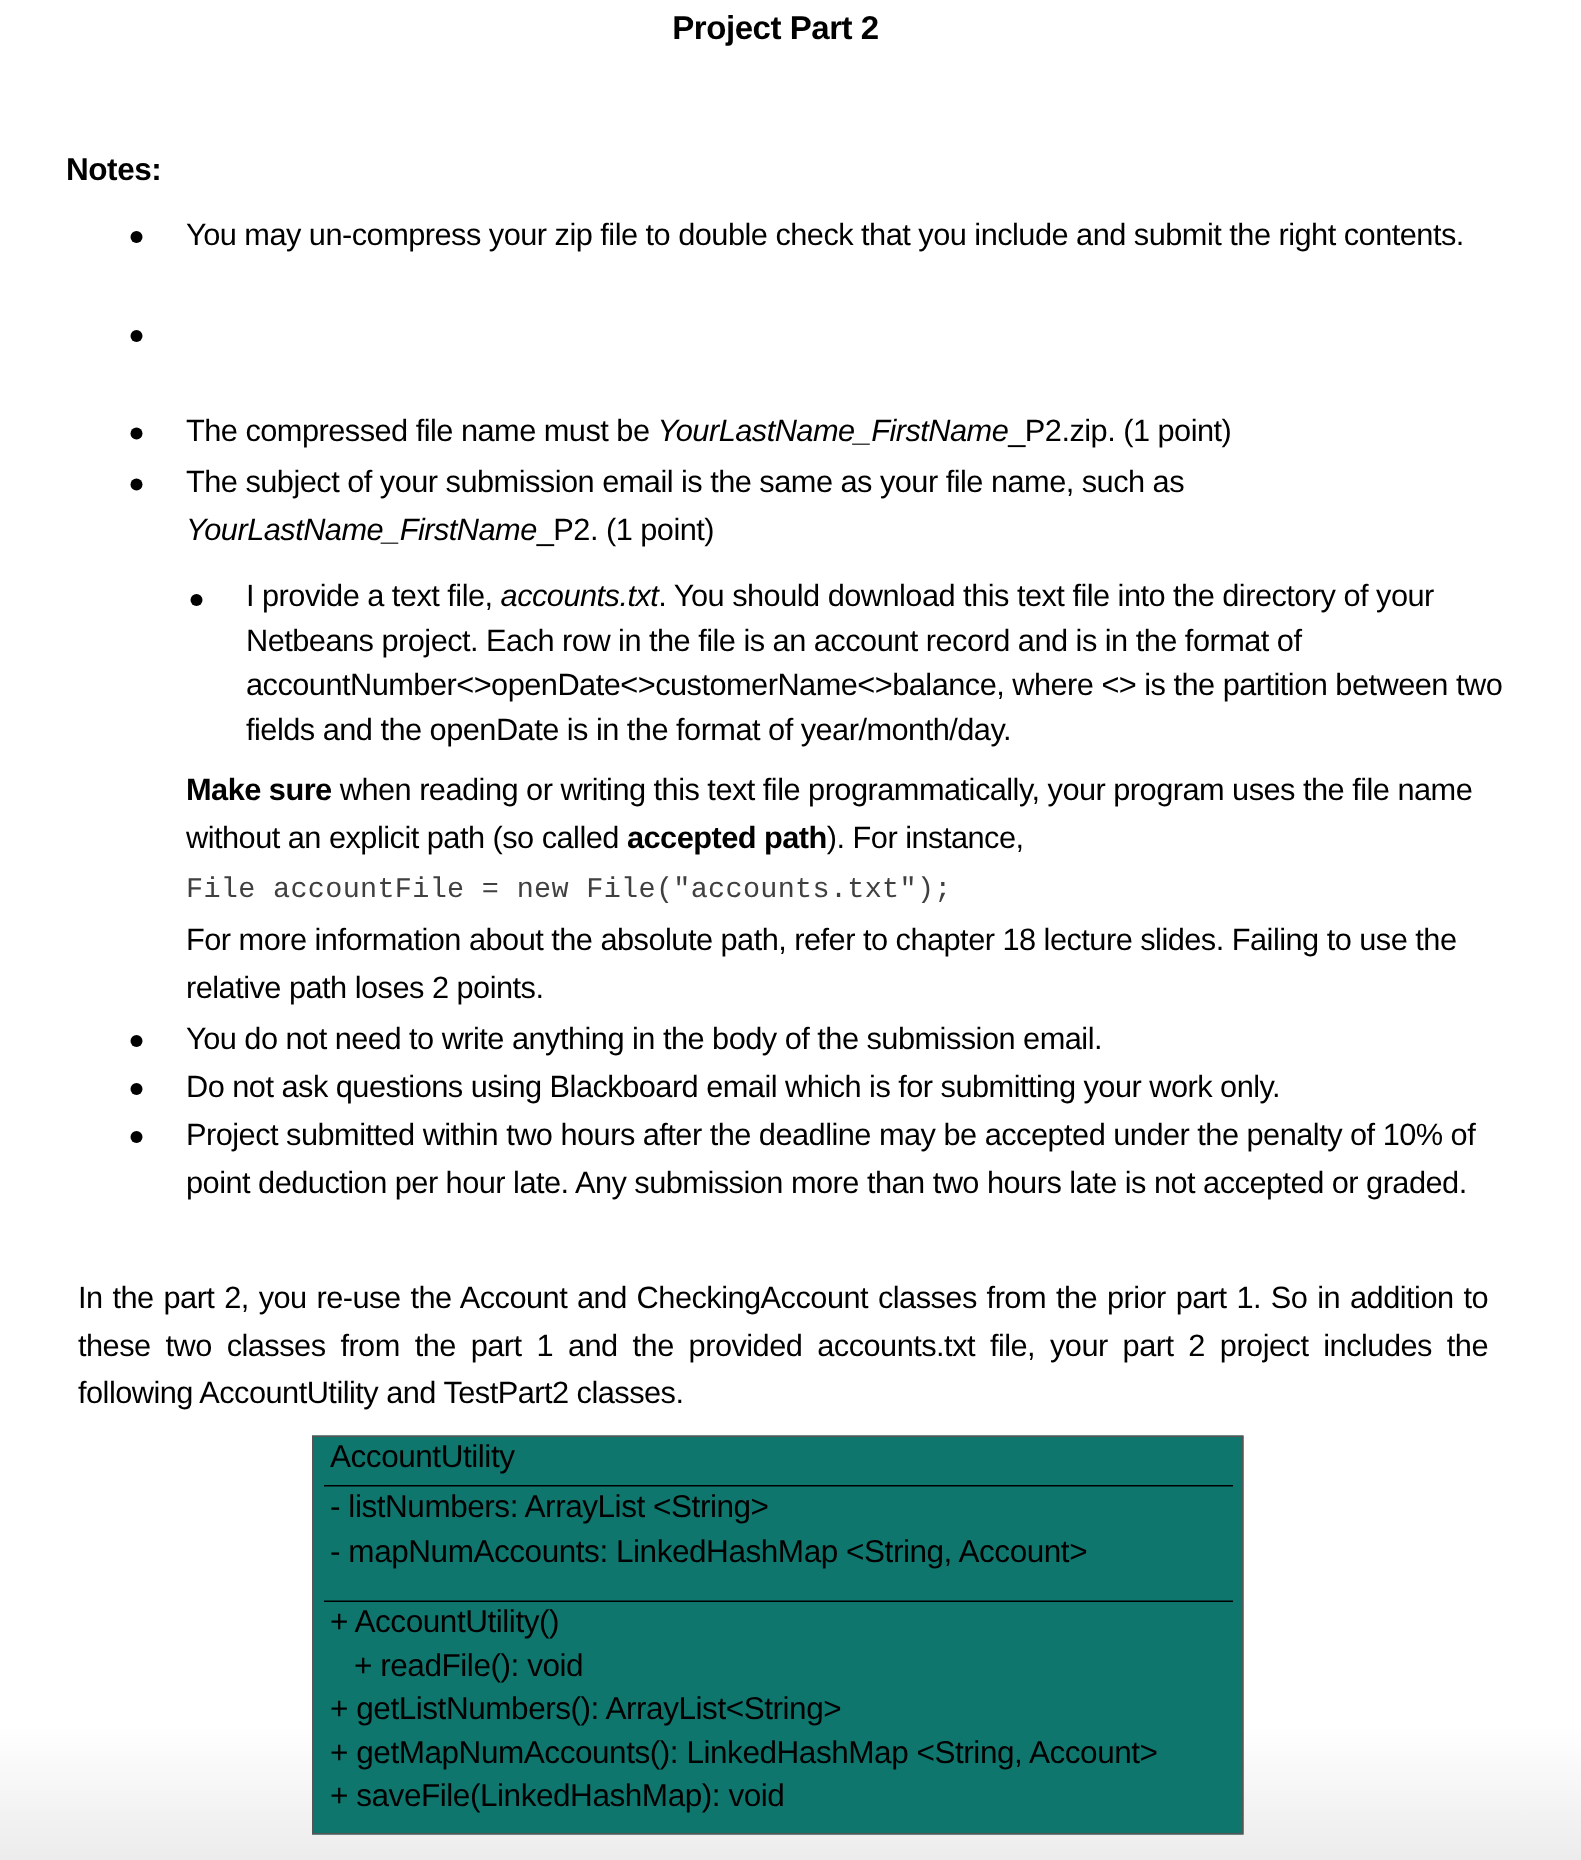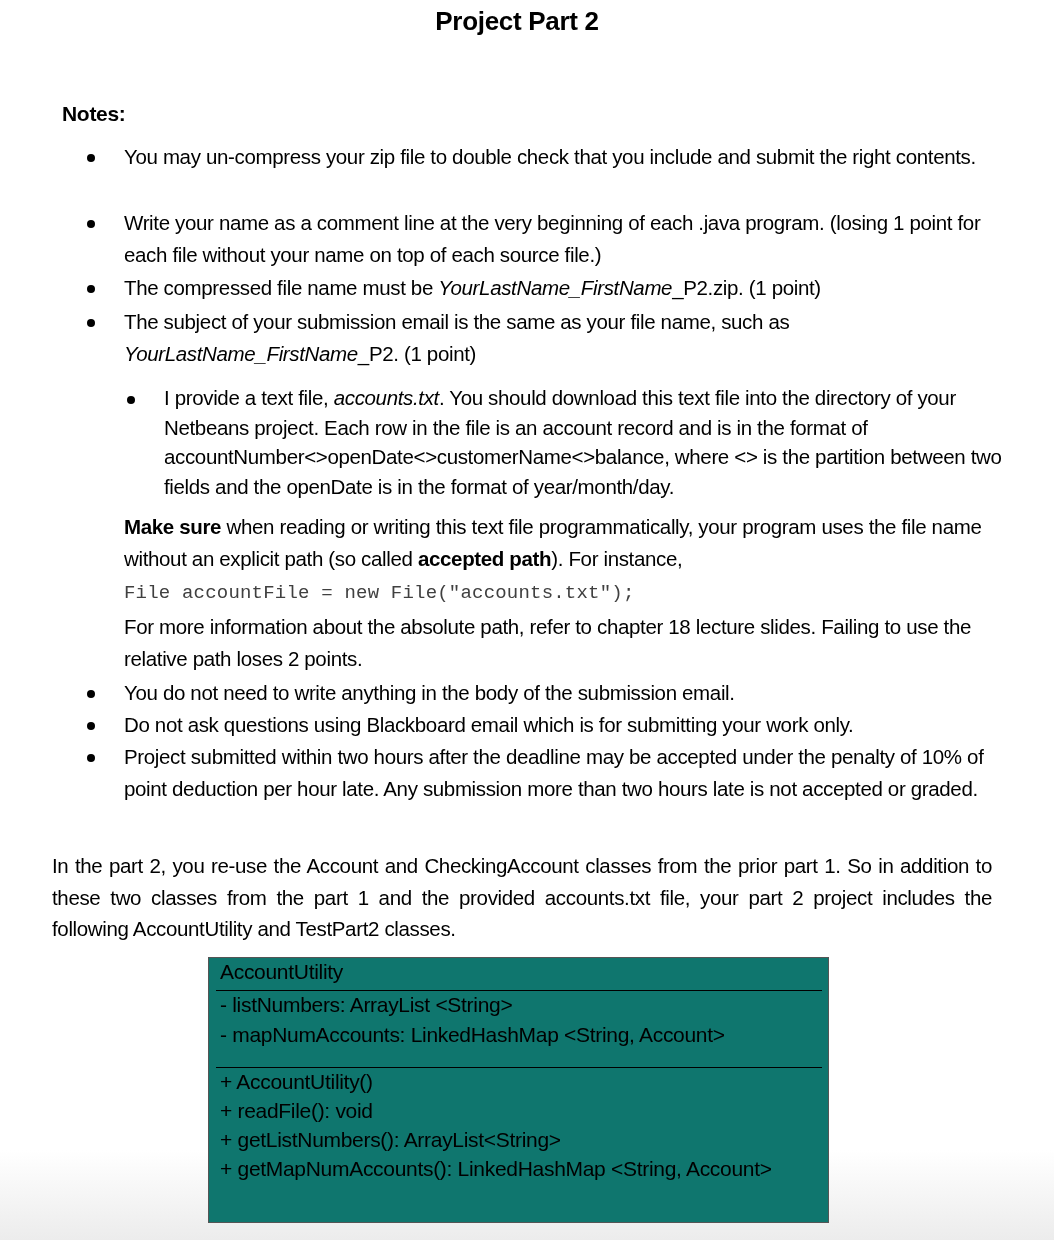--- a/index.html
+++ b/index.html
@@ -4,24 +4,24 @@
   <style>
     html, body { margin: 0; padding: 0; }
     body {
       width: 1054px; height: 1240px; position: relative; overflow: hidden;
       background: linear-gradient(to bottom, #ffffff 0px, #ffffff 1150px, #ececec 1240px);
       color: #000;
       font-family: "Liberation Sans", sans-serif;
     }
     .title {
       position: absolute; top: 6px; left: 0; width: 1034px; text-align: center;
-      font-weight: bold; font-size: 26px; letter-spacing: -0.3px;
+      font-weight: bold; font-size: 22px; letter-spacing: -0.3px;
     }
     .notes-label {
-      position: absolute; top: 102px; left: 62px;
+      position: absolute; top: 102px; left: 44px;
       font-weight: bold; font-size: 21px; letter-spacing: -0.3px;
     }
     .txt { font-size: 20.5px; letter-spacing: -0.35px; line-height: 32px; }
     .item { position: absolute; left: 124px; width: 880px; }
     .bullet {
       position: absolute; left: -37px; top: 13px; width: 8px; height: 8px;
       border-radius: 50%; background: #000;
     }
     .dense { line-height: 29.5px; }
     .plain { position: absolute; left: 124px; width: 880px; }
@@ -50,21 +50,20 @@
 <div class="title">Project Part 2</div>
 <div class="notes-label">Notes:</div>
 
 <div class="item txt" style="top:141px;">
   <span class="bullet"></span>
   <span>You may un-compress your zip file to double check that you include and submit the right contents.</span>
 </div>
 
 <div class="item txt" style="top:207px;">
   <span class="bullet"></span>
-  <span>Write your name as a comment line at the very beginning of each .java program. (losing 1 point for each file without your name on top of each source file.)</span>
 </div>
 
 <div class="item txt" style="top:272px;">
   <span class="bullet"></span>
   <span>The compressed file name must be </span><i>YourLastName_FirstName</i><span>_P2.zip. (1 point)</span>
 </div>
 
 <div class="item txt" style="top:306px;">
   <span class="bullet"></span>
   <span>The subject of your submission email is the same as your file name, such as </span><i>YourLastName_FirstName</i><span>_P2. (1 point)</span>
@@ -100,16 +99,17 @@
 
 <div class="para txt">In the part 2, you re-use the Account and CheckingAccount classes from the prior part 1. So in addition to these two classes from the part 1 and the provided accounts.txt file, your part 2 project includes the following AccountUtility and TestPart2 classes.</div>
 
 <div class="uml">
   <div class="line" style="top:2px;">AccountUtility</div>
   <div class="rule" style="top:32px;"></div>
   <div class="line" style="top:35px;">- listNumbers: ArrayList &lt;String&gt;</div>
   <div class="line" style="top:65px;">- mapNumAccounts: LinkedHashMap &lt;String, Account&gt;</div>
   <div class="rule" style="top:109px;"></div>
   <div class="line" style="top:112px;">+ AccountUtility()</div>
-  <div class="line" style="top:141px;">+ readFile(): void</div>
+  <div class="line" style="top:141px;margin-left:16px;">+ readFile(): void</div>
   <div class="line" style="top:199px;">+ getMapNumAccounts(): LinkedHashMap &lt;String, Account&gt;</div>
   <div class="line" style="top:170px;">+ getListNumbers(): ArrayList&lt;String&gt;</div>
+  <div class="line" style="top:228px;">+ saveFile(LinkedHashMap): void</div>
 </div>
 
 </body></html>

